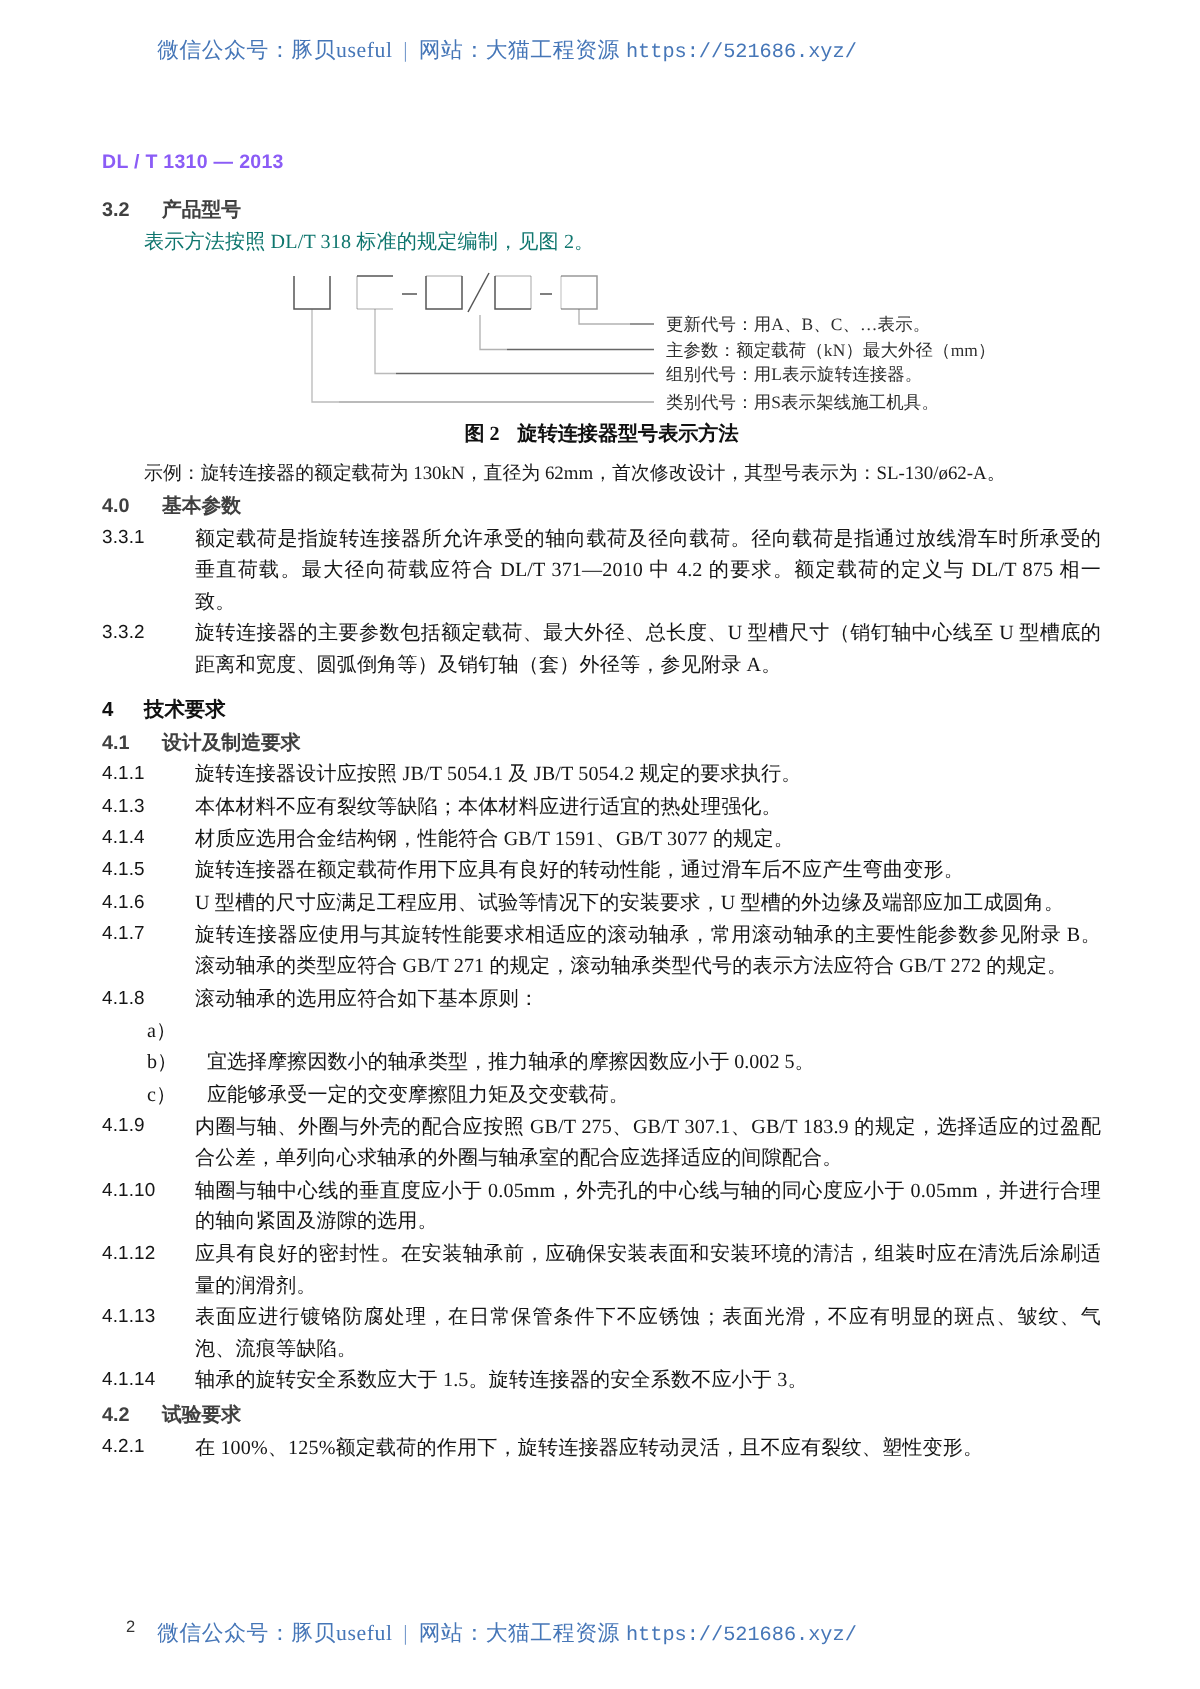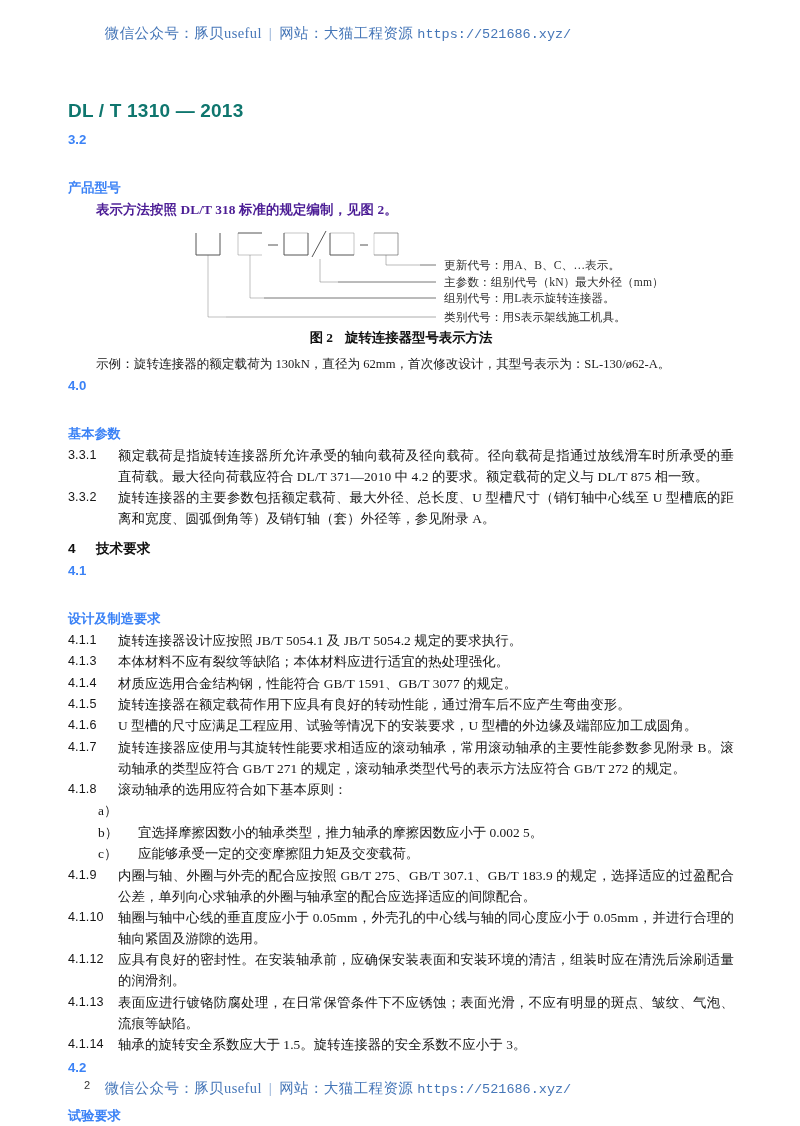--- a/index.html
+++ b/index.html
@@ -57,75 +57,74 @@
     color: #333;
   }
 
   
   .running-head {
     position: absolute;
     left: 68px;
     top: 100px;
     font-family: "Liberation Sans", sans-serif;
     font-weight: bold;
-    font-size: 19px;
+    font-size: 13px;
     letter-spacing: 0.2px;
-    color: #0f766e;
+    color: #8b5cf6;
   }
 
   
   .content {
     position: absolute;
     left: 68px;
     top: 128px;
     width: 666px;
   }
   .h2 {
     font-family: "Liberation Sans", sans-serif;
     font-weight: bold;
     font-size: 13.2px;
-    color: #3b82f6;
+    color: #404040;
     margin: 2px 0 1px 0;
     line-height: 1.55;
     display: flex;
-    gap: 28px;
-    flex-direction: column;
+    gap: 14px;
   }
   .h2 .num { min-width: 26px; }
   .h1 {
     font-family: "Liberation Sans", sans-serif;
     font-weight: bold;
     font-size: 13.6px;
     color: #111;
     margin: 8px 0 2px 0;
     line-height: 1.55;
     display: flex;
     gap: 16px;
   }
   .h1 .num { min-width: 12px; }
 
   .para {
     font-size: 13.4px;
     line-height: 1.56;
-    color: #4c1d95;
+    color: #0f766e;
     margin: 0 0 0.5px 0;
     text-align: justify;
     letter-spacing: 0.1px;
-    font-weight: bold;
   }
   .para.indent { text-indent: 28px; }
 
   .clause {
     display: flex;
     align-items: flex-start;
     font-size: 13.4px;
     line-height: 1.56;
     color: #151515;
     margin: 0 0 0.5px 0;
     letter-spacing: 0.1px;
+    gap: 12px;
   }
   .clause .num {
     flex: 0 0 auto;
     min-width: 50px;
     font-family: "Liberation Sans", sans-serif;
     font-size: 12.6px;
   }
   .clause .txt {
     flex: 1 1 auto;
     text-align: justify;
@@ -238,21 +237,21 @@
 
           <path d="M182,30 L182,73 L196,73" stroke-opacity="0.45"></path>
           <path d="M196,73 L368,73"></path>
 
           <path d="M140,30 L140,92 L158,92" stroke-opacity="0.45"></path>
           <path d="M158,92 L368,92" stroke-opacity="0.6"></path>
         </g>
       </svg>
 
       <div class="fig-legend-item" style="left:376px; top:33px;">更新代号：用A、B、C、…表示。</div>
-      <div class="fig-legend-item" style="left:376px; top:50px;">主参数：组别代号（kN）最大外径（mm）</div>
+      <div class="fig-legend-item" style="left:376px; top:50px;">主参数：额定载荷（kN）最大外径（mm）</div>
       <div class="fig-legend-item" style="left:376px; top:66px;">组别代号：用L表示旋转连接器。</div>
       <div class="fig-legend-item" style="left:376px; top:85px;font-family:Liberation Serif, serif;">类别代号：用S表示架线施工机具。</div>
 
       <div class="fig-caption">
         <span>图 2</span><span class="gap"></span><span>旋转连接器型号表示方法</span>
       </div>
     </div>
 
     <div class="example">示例：旋转连接器的额定载荷为 130kN，直径为 62mm，首次修改设计，其型号表示为：SL-130/ø62-A。</div>
 

